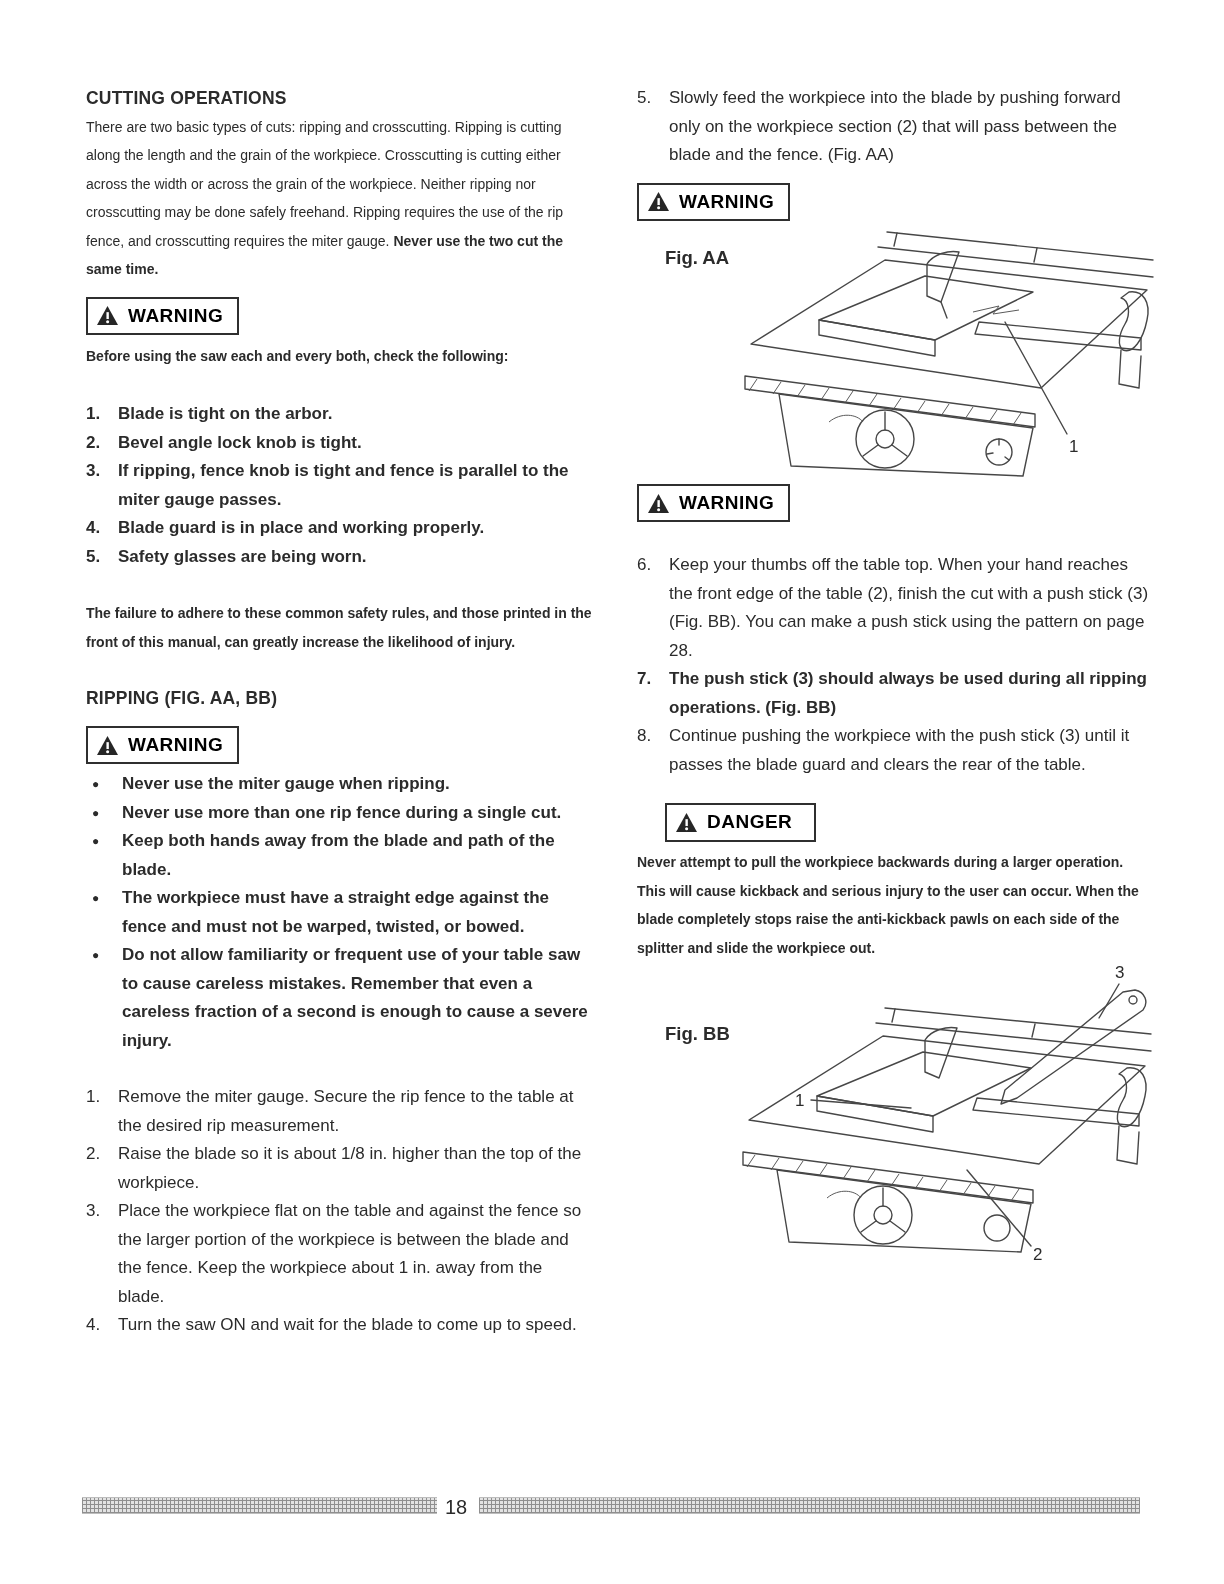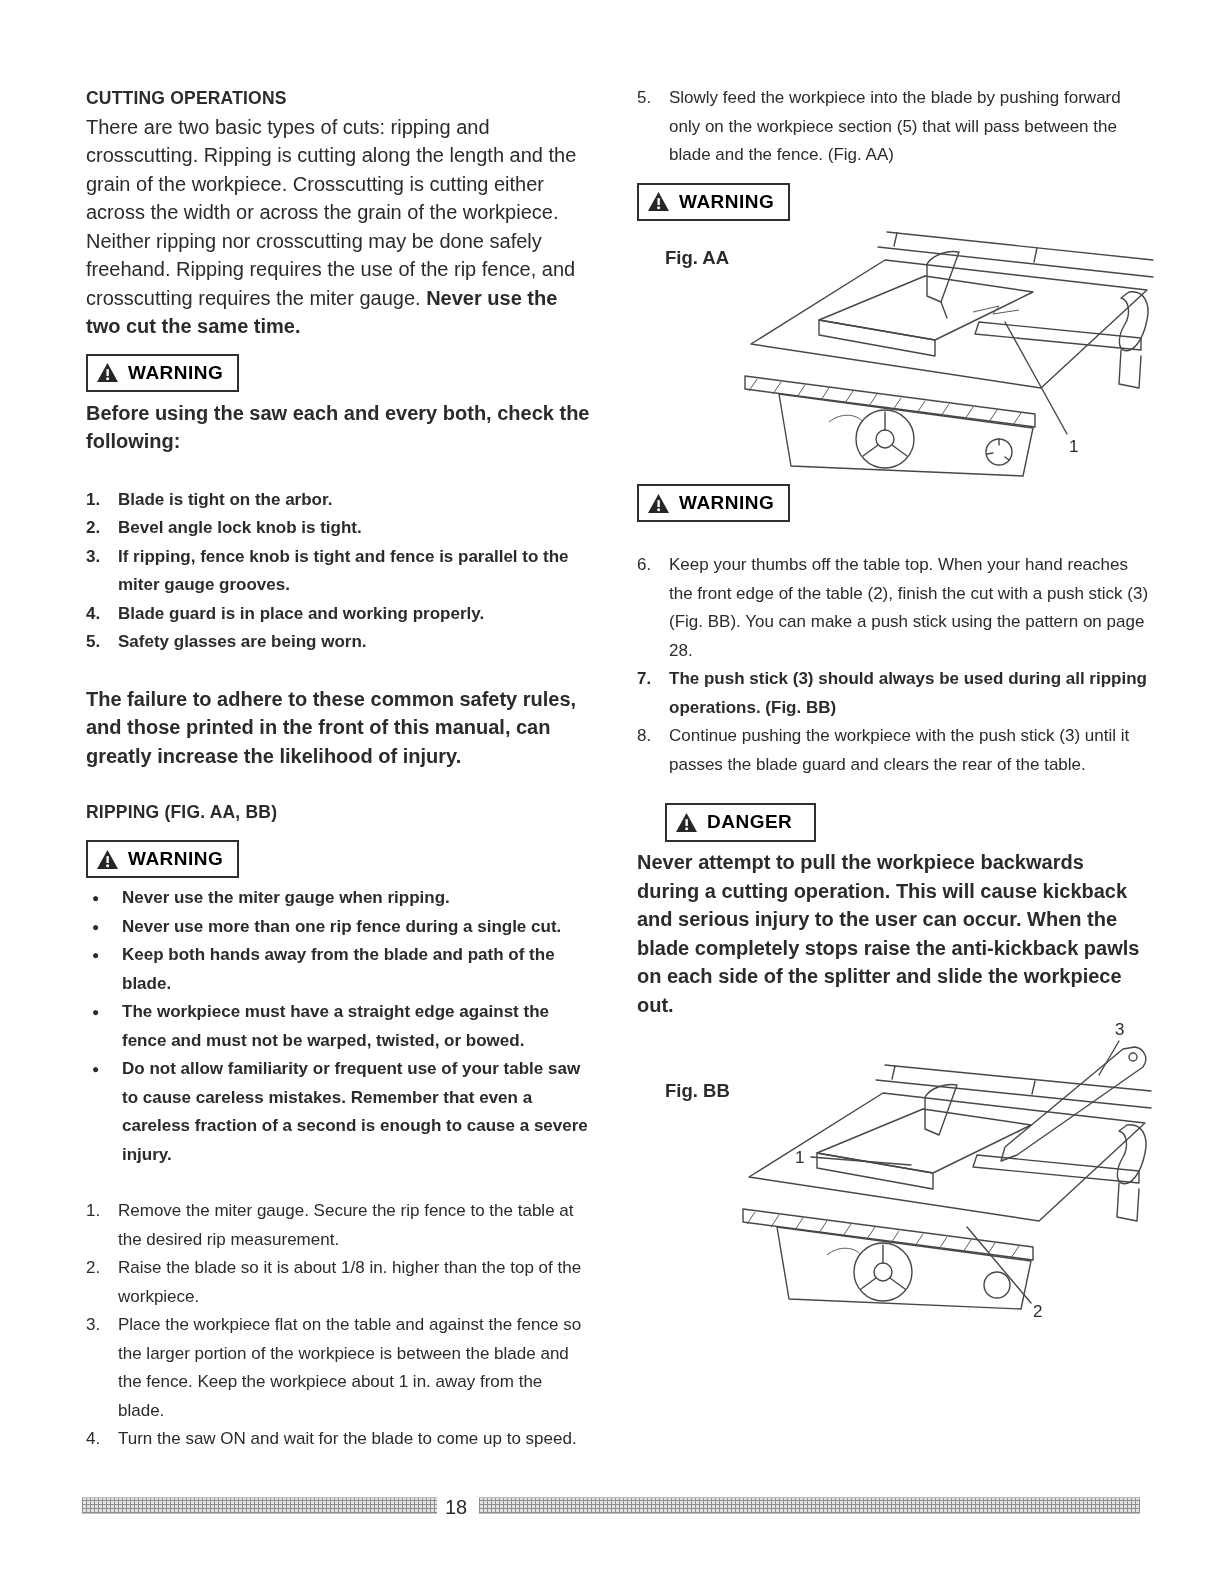--- a/index.html
+++ b/index.html
@@ -7,21 +7,21 @@
   body { font-family:"Liberation Sans", sans-serif; color:#2b2b2b; }
   .page {
     position:relative; width:1224px; height:1584px; background:#fff;
     overflow:hidden; margin:0 auto;
   }
   .col { position:absolute; top:84px; font-size:17px; line-height:28.5px; }
   .col-left  { left:86px;  width:506px; }
   .col-right { left:637px; width:514px; }
 
   .h-section { font-size:17.5px; font-weight:bold; letter-spacing:.2px; }
-  .body-p { font-size:20px; }
+  .body-p { font-size:14px; }
   .bold { font-weight:bold; }
 
   .warn-box {
     display:inline-flex; align-items:center; gap:9px;
     border:2px solid #2f2f2f; padding:3px 14px 3px 8px;
     font-weight:bold; font-size:19px; color:#000000; letter-spacing:.5px;
     background:#fff;
   }
   .warn-box .tri { display:inline-flex; }
 
@@ -85,21 +85,21 @@
       <div class="list-item">
         <span class="num bold">1.</span>
         <span class="txt bold">Blade is tight on the arbor.</span>
       </div>
       <div class="list-item">
         <span class="num bold">2.</span>
         <span class="txt bold">Bevel angle lock knob is tight.</span>
       </div>
       <div class="list-item">
         <span class="num bold">3.</span>
-        <span class="txt bold">If ripping, fence knob is tight and fence is parallel to the miter gauge grooves.</span>
+        <span class="txt bold">If ripping, fence knob is tight and fence is parallel to the miter gauge passes.</span>
       </div>
       <div class="list-item">
         <span class="num bold">4.</span>
         <span class="txt bold">Blade guard is in place and working properly.</span>
       </div>
       <div class="list-item">
         <span class="num bold">5.</span>
         <span class="txt bold">Safety glasses are being worn.</span>
       </div>
     </div>
@@ -159,21 +159,21 @@
         <span class="num">4.</span>
         <span class="txt">Turn the saw ON and wait for the blade to come up to speed.</span>
       </div>
     </div>
   </div>
 
   <div class="col col-right">
 
     <div class="list-item">
       <span class="num">5.</span>
-      <span class="txt">Slowly feed the workpiece into the blade by pushing forward only on the workpiece section (5) that will pass between the blade and the fence. (Fig. AA)</span>
+      <span class="txt">Slowly feed the workpiece into the blade by pushing forward only on the workpiece section (2) that will pass between the blade and the fence. (Fig. AA)</span>
     </div>
 
     <div class="warn-box mt-sm">
       <span class="tri">
         <svg width="23" height="21" viewBox="0 0 24 22">
             <path d="M12 1 L23 21 H1 Z" fill="#262626"></path>
             <rect x="10.9" y="7.5" width="2.5" height="7.2" fill="#fff"></rect>
             <circle cx="12.15" cy="17.6" r="1.6" fill="#fff"></circle>
           </svg>
       </span>
@@ -256,21 +256,21 @@
       <span class="tri">
         <svg width="23" height="21" viewBox="0 0 24 22">
             <path d="M12 1 L23 21 H1 Z" fill="#262626"></path>
             <rect x="10.9" y="7.5" width="2.5" height="7.2" fill="#fff"></rect>
             <circle cx="12.15" cy="17.6" r="1.6" fill="#fff"></circle>
           </svg>
       </span>
       <span>DANGER</span>
     </div>
 
-    <p class="body-p bold" style="margin-top:6px">Never attempt to pull the workpiece backwards during a cutting operation.  This will cause kickback and serious injury to the user can occur. When the blade completely stops raise the anti-kickback pawls on each side of the splitter and slide the workpiece out.</p>
+    <p class="body-p bold" style="margin-top:6px">Never attempt to pull the workpiece backwards during a larger operation.  This will cause kickback and serious injury to the user can occur. When the blade completely stops raise the anti-kickback pawls on each side of the splitter and slide the workpiece out.</p>
 
     
     <div class="figure" style="height:300px">
       <span class="fig-label" style="left:28px; top:58px">Fig. BB</span>
       <div class="fig-art" style="left:78px; top:0">
         <svg width="440" height="300" viewBox="0 0 440 300">
 
           <path class="ln" d="M170 46 L436 72"></path>
           <path class="ln" d="M161 61 L436 89"></path>
           <path class="ln" d="M180 47 L177 60 M320 62 L317 75"></path>

